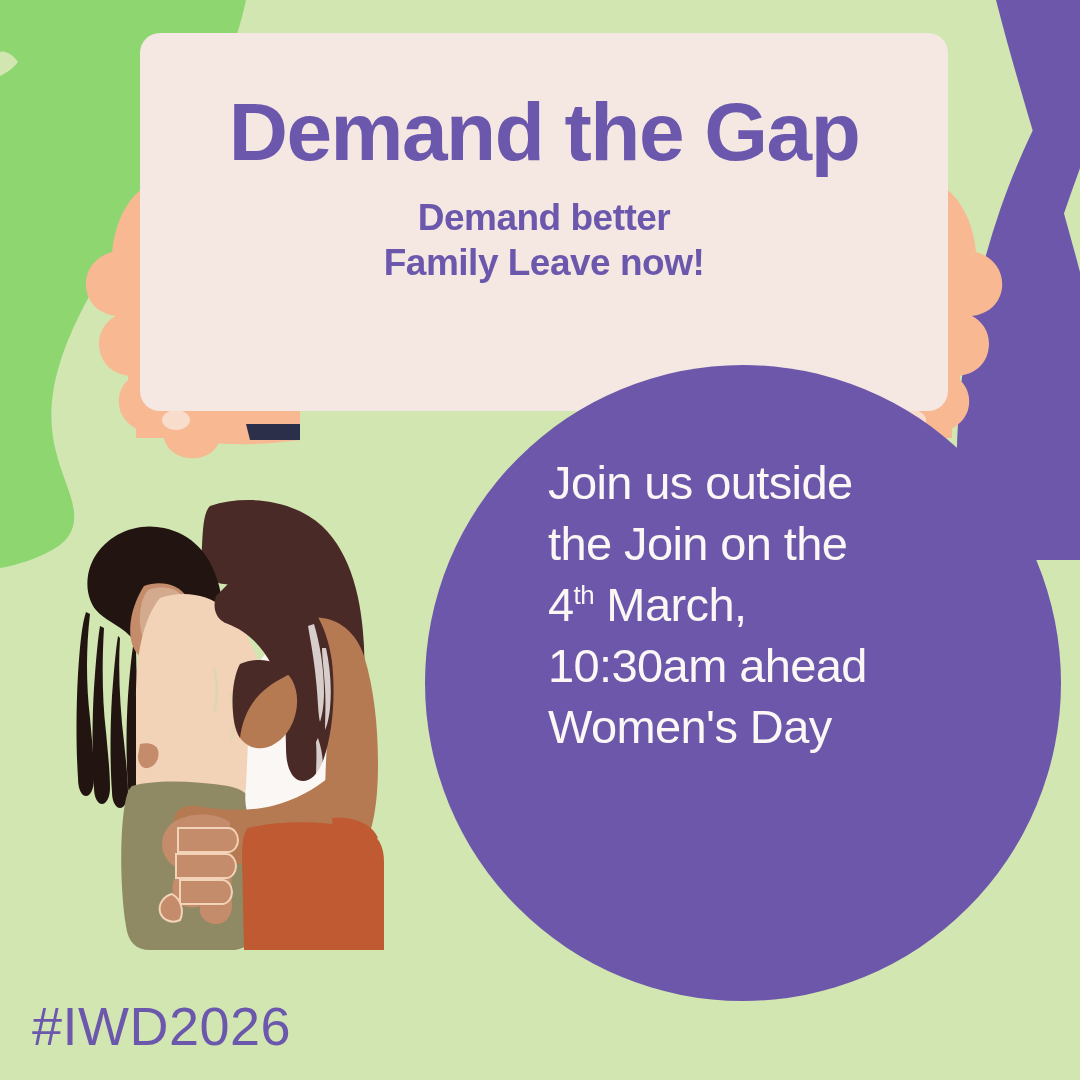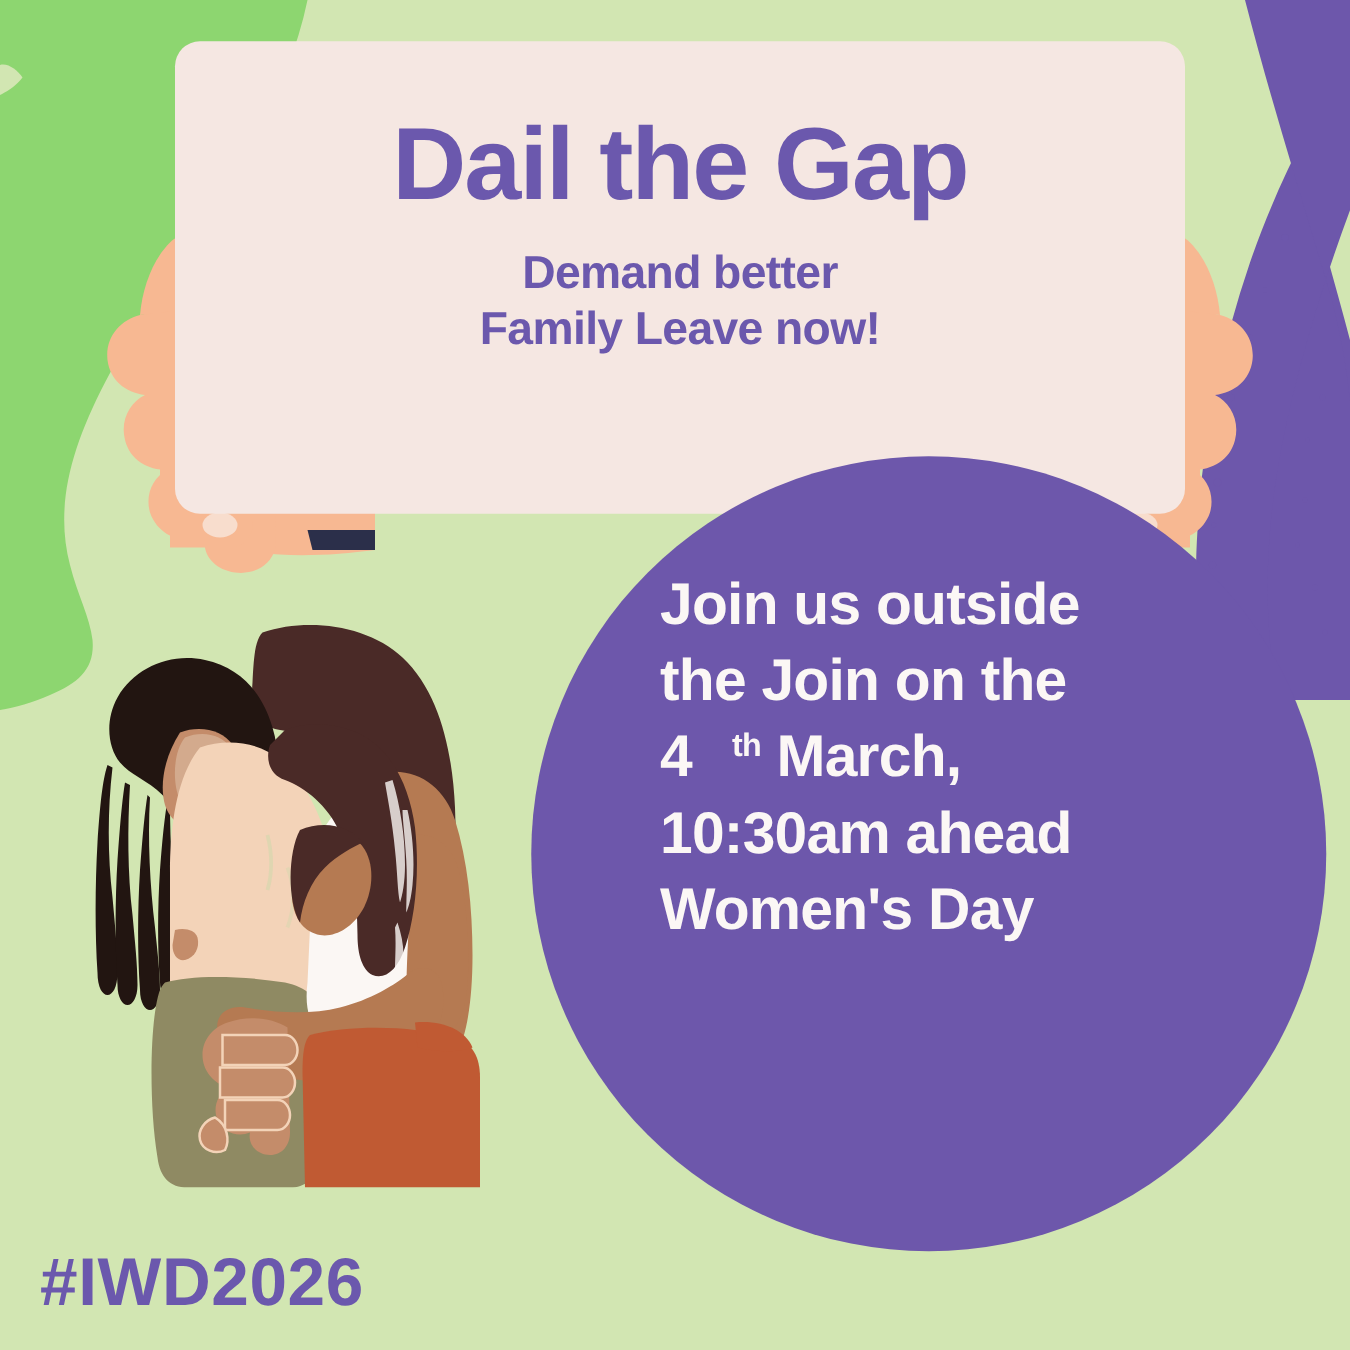--- a/index.html
+++ b/index.html
@@ -68,47 +68,46 @@
     left: 425px;
     top: 365px;
     width: 636px;
     height: 636px;
     border-radius: 50%;
     background: #6d57ab;
     z-index: 8;
   }
   #circle-text {
     position: absolute;
-    left: 528px;
+    left: 548px;
     top: 452px;
     width: 440px;
     z-index: 9;
     color: #fbf7f5;
     font-size: 47px;
-    font-weight: 700;
+    font-weight: 400;
     line-height: 1.30;
     letter-spacing: -0.6px;
   }
   #circle-text .ln { display: block; white-space: nowrap; }
   #circle-text sup {
     font-size: 0.55em;
     vertical-align: super;
     line-height: 0;
-    margin-left: 32px;
   }
 
   
   #hashtag {
     position: absolute;
     left: 32px;
     top: 995px;
     z-index: 10;
     color: #6b58ad;
     font-size: 54px;
-    font-weight: 700;
+    font-weight: 400;
     letter-spacing: 0.5px;
   }
 
   
   #illustration {
     position: absolute;
     left: 32px;
     top: 498px;
     width: 390px;
     height: 452px;
@@ -205,21 +204,21 @@
       <path fill="#f7b892" d="M960,358 L896,358 C886,358 878,368 878,380 C878,392 886,400 896,400 L960,400 Z"></path>
       <path fill="#f7b892" d="M952,402 L904,402 C894,402 886,410 886,420 C886,430 894,438 904,438 L952,438 Z"></path>
       <ellipse cx="906" cy="288" rx="17" ry="12" fill="#f8ddcd"></ellipse>
       <ellipse cx="900" cy="334" rx="17" ry="12" fill="#f8ddcd"></ellipse>
       <ellipse cx="904" cy="380" rx="16" ry="11" fill="#f8ddcd"></ellipse>
       <ellipse cx="912" cy="420" rx="14" ry="10" fill="#f8ddcd"></ellipse>
     </g>
   </svg>
 
   <div id="placard">
-    <div id="headline">Dail the Gap</div>
+    <div id="headline">Demand the Gap</div>
     <div class="subline">Demand better</div>
     <div class="subline">Family Leave now!</div>
   </div>
 
   <svg id="illustration" viewBox="0 0 390 452" xmlns="http://www.w3.org/2000/svg">
 
     <path fill="#4a2a27" d="M178,8 C214,-4 262,2 290,28 C320,56 330,104 332,148
              C334,196 330,238 322,262 C316,280 304,288 292,284
              C286,270 284,244 280,216 C276,184 268,150 252,126
              C236,102 212,88 192,86 C176,84 168,70 170,48 C171,28 172,14 178,8 Z"></path>

